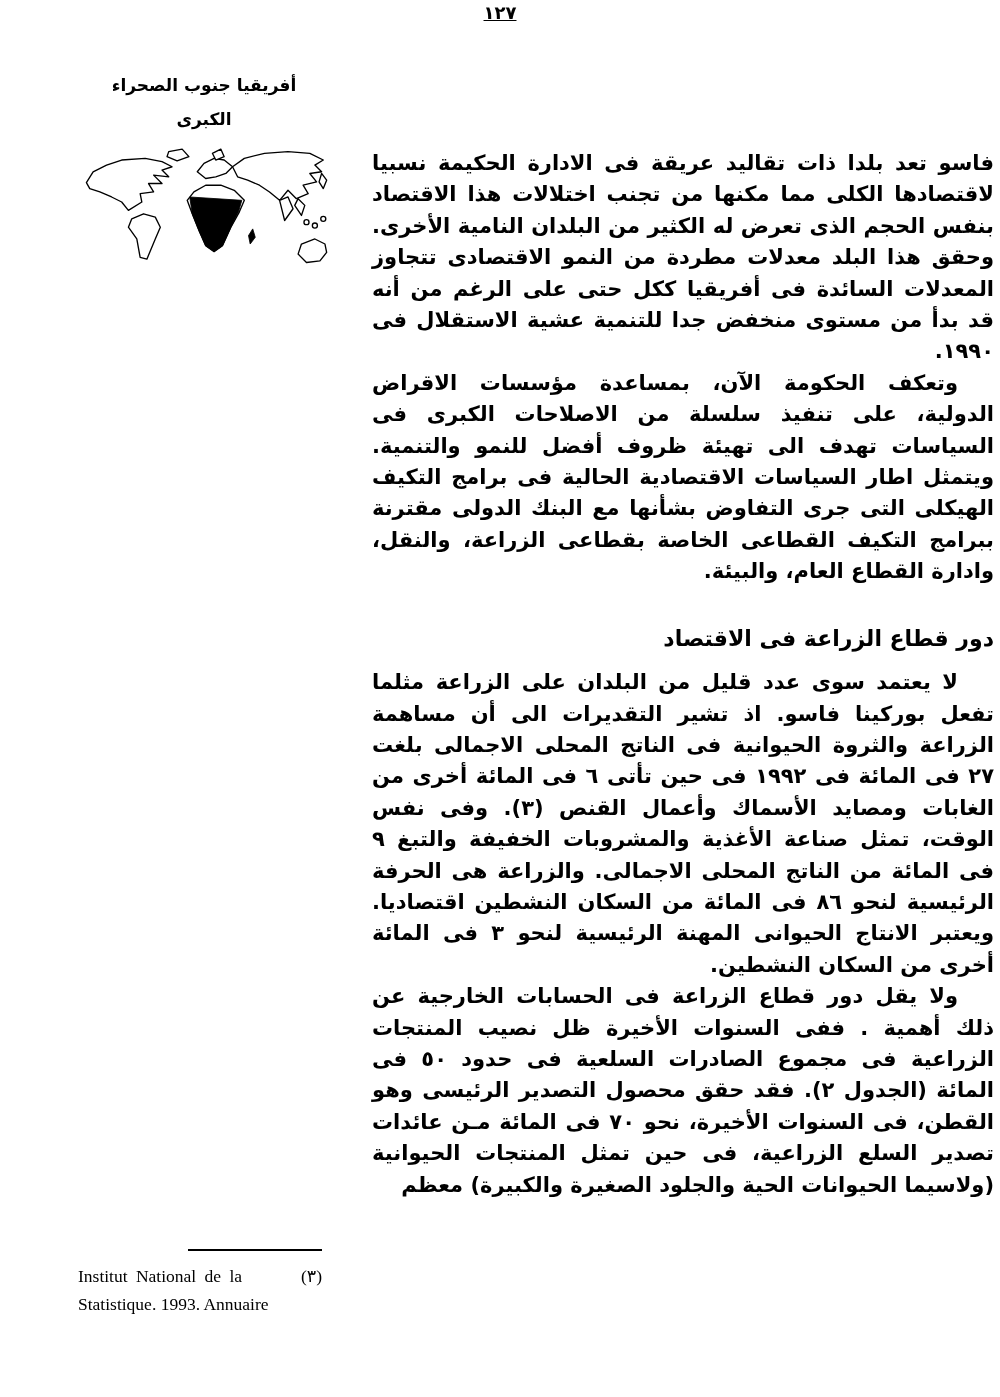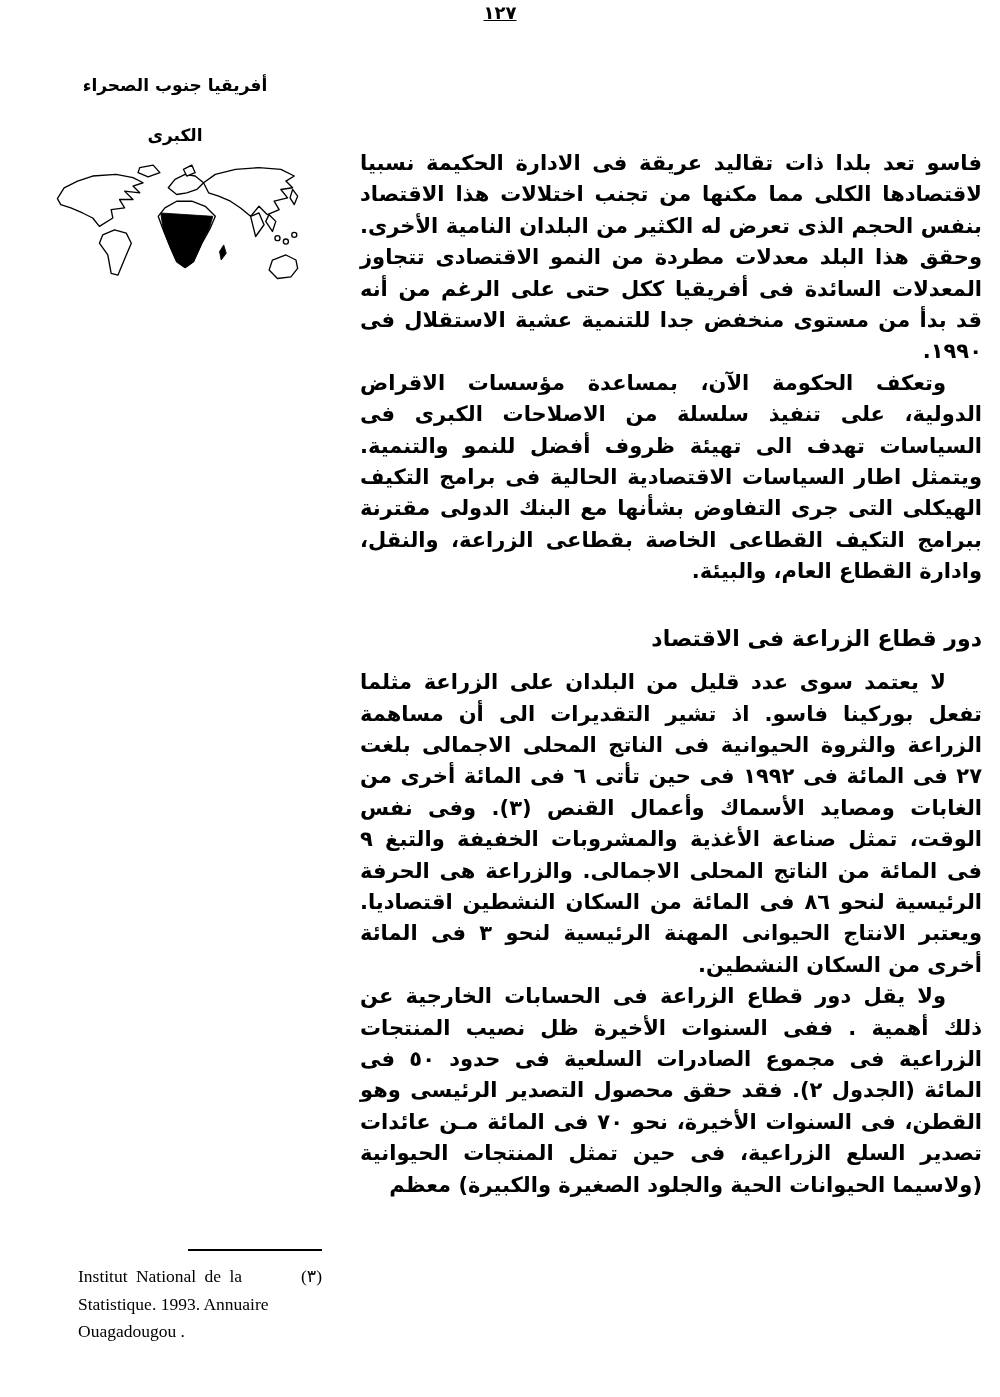--- a/index.html
+++ b/index.html
@@ -25,45 +25,45 @@
     text-align: center;
     font-size: 18px;
     font-weight: bold;
     letter-spacing: 2px;
     text-decoration: underline;
   }
 
   
   .sidebar {
     position: absolute;
-    left: 49px;
+    left: 78px;
     top: 74px;
     width: 252px;
   }
   .map-caption {
     direction: rtl;
     text-align: center;
     font-size: 17px;
     font-weight: bold;
     line-height: 22px;
   }
   .map-caption-line2 {
-    margin-top: 28px;
+    margin-top: 12px;
   }
   .world-map {
     margin-top: 14px;
     width: 252px;
     height: 132px;
     display: block;
   }
 
   
   .main-column {
     position: absolute;
-    left: 360px;
+    left: 372px;
     top: 148px;
     width: 622px;
     direction: rtl;
     text-align: justify;
     font-size: 21px;
     line-height: 31.4px;
     font-weight: 600;
   }
   .main-column p {
     margin: 0;
@@ -153,14 +153,13 @@
   <p class="para-indent">ولا يقل دور قطاع الزراعة فى الحسابات الخارجية عن ذلك أهمية . ففى السنوات الأخيرة ظل نصيب المنتجات الزراعية فى مجموع الصادرات السلعية فى حدود ٥٠ فى المائة (الجدول ٢). فقد حقق محصول التصدير الرئيسى وهو القطن، فى السنوات الأخيرة، نحو ٧٠ فى المائة مـن عائدات تصدير السلع الزراعية، فى حين تمثل المنتجات الحيوانية (ولاسيما الحيوانات الحية والجلود الصغيرة والكبيرة) معظم</p>
 </div>
 
 <div class="footnote">
   <div class="footnote-rule"></div>
   <div class="footnote-line1">
     <span class="fn-text">Institut National de la</span>
     <span>(٣)</span>
   </div>
   <div>Statistique. 1993. Annuaire</div>
-  <div>Ouagadougou .</div>
 </div>
 
 </body></html>

